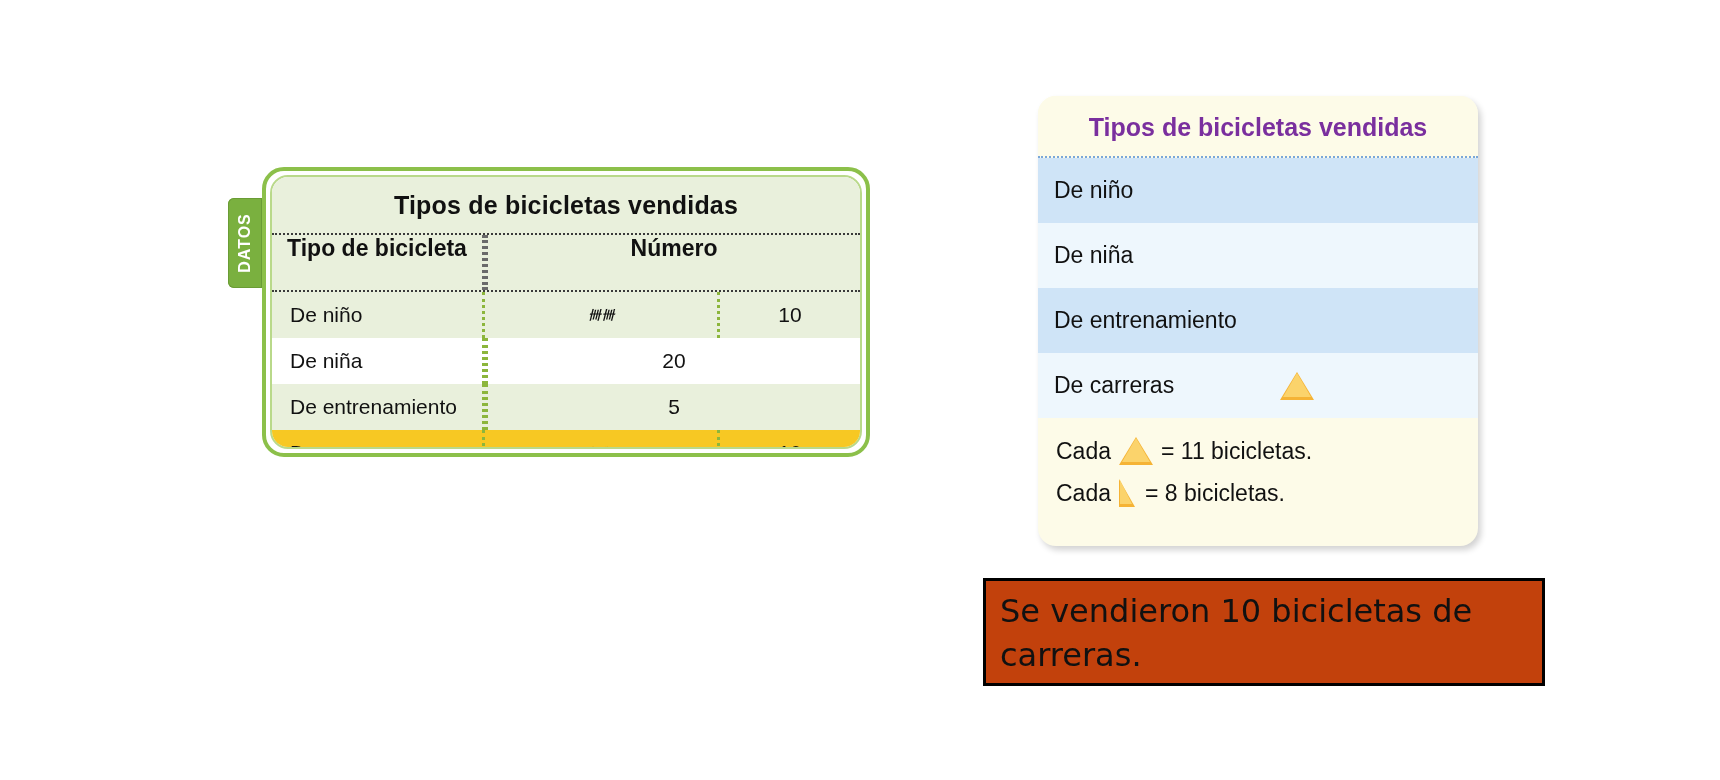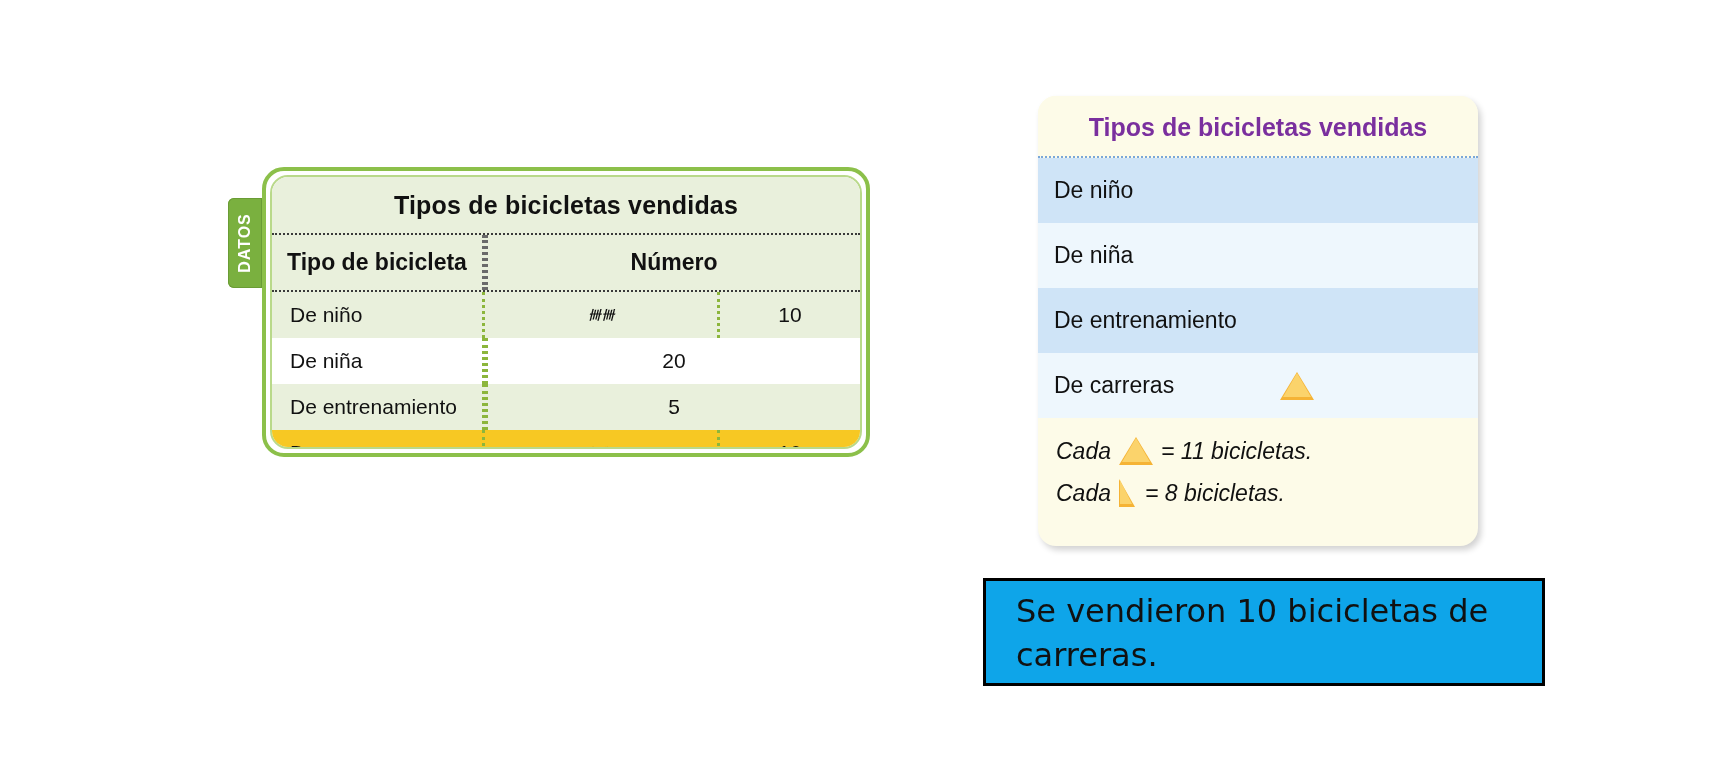--- a/index.html
+++ b/index.html
@@ -43,21 +43,20 @@
     font-size: 25px;
     font-weight: bold;
     color: #111111;
     background: #e9f0dc;
     border-bottom: 2px dotted #3a3a3a;
     letter-spacing: .2px;
   }
   .tally-head {
     display: flex;
     height: 55px;
-    align-items: center;
     background: #e9f0dc;
     border-bottom: 2px dotted #3a3a3a;
     font-size: 23px;
     font-weight: bold;
     color: #111111;
   }
   .tally-row {
     display: flex;
     height: 46px;
     align-items: center;
@@ -168,21 +167,20 @@
     position: absolute;
     left: 220px;
     top: 0;
     bottom: 0;
     border-left: 3px dotted #5b8fc9;
   }
   .picto-legend {
     padding: 12px 0 0 18px;
     font-size: 23px;
     color: #111111;
-    font-style: italic;
   }
   .legend-line {
     display: flex;
     align-items: center;
     gap: 8px;
     height: 42px;
     white-space: nowrap;
   }
   .tri-small {
     width: 0; height: 0;
@@ -223,22 +221,22 @@
 
   
   #answer-box {
     position: absolute;
     left: 983px;
     top: 578px;
     width: 562px;
     height: 108px;
     box-sizing: border-box;
     border: 3px solid #000000;
-    background: #0ea5e9;
-    padding: 8px 30px;
+    background: #c2410c;
+    padding: 8px 14px;
   }
   #answer-box p {
     margin: 0;
     font-size: 32px;
     line-height: 44px;
     color: #111111;
     font-family: "DejaVu Sans", sans-serif;
   }
 </style>
 </head>

